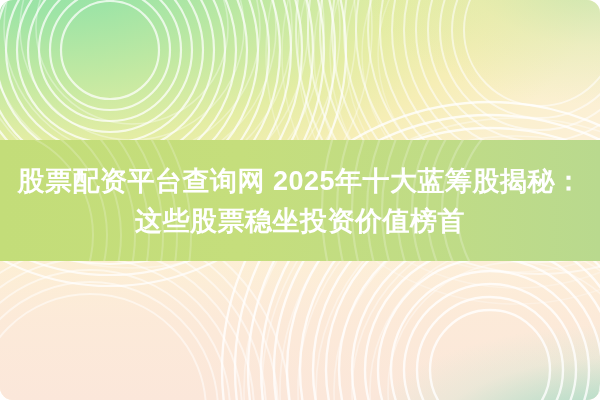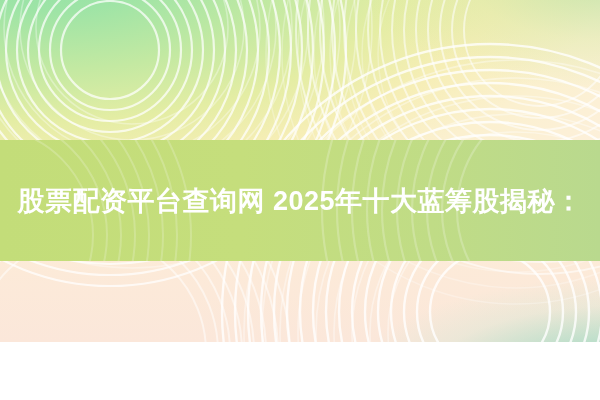--- a/index.html
+++ b/index.html
@@ -8,23 +8,24 @@
     padding: 0;
     background: #ffffff;
   }
   body {
     font-family: "Liberation Sans", "DejaVu Sans", sans-serif;
   }
 
   #banner {
     position: relative;
     width: 600px;
-    height: 342px;
+    height: 400px;
     overflow: hidden;
     background: #fdf3e2;
+    border-radius: 13px;
   }
 
   
   .bg-base {
     position: absolute;
     inset: 0;
     background:
       radial-gradient(120% 95% at 8% -12%,
           #8fe0a8 0%,
           #9ee4a6 16%,
@@ -283,15 +284,16 @@
           <circle cx="215" cy="215" r="136"></circle>
           <circle cx="215" cy="215" r="122"></circle>
           <circle cx="215" cy="215" r="108"></circle>
         </g>
       </svg>
     </div>
   </div>
 
   <div class="headline">
     <div class="line">股票配资平台查询网 2025年十大蓝筹股揭秘：</div>
+    <div class="line">这些股票稳坐投资价值榜首</div>
   </div>
 
 </div>
 
 </body></html>

